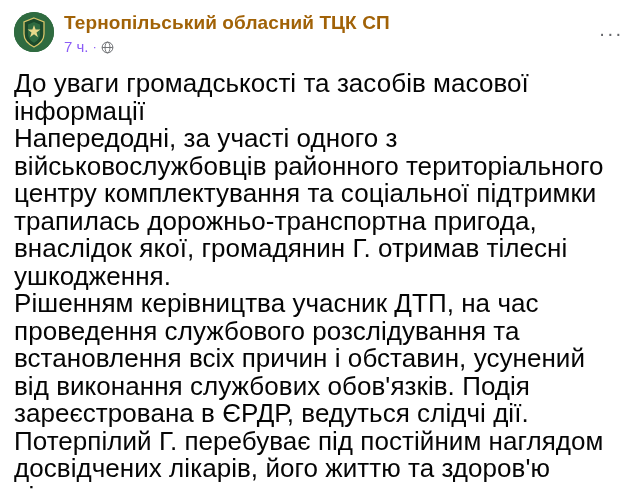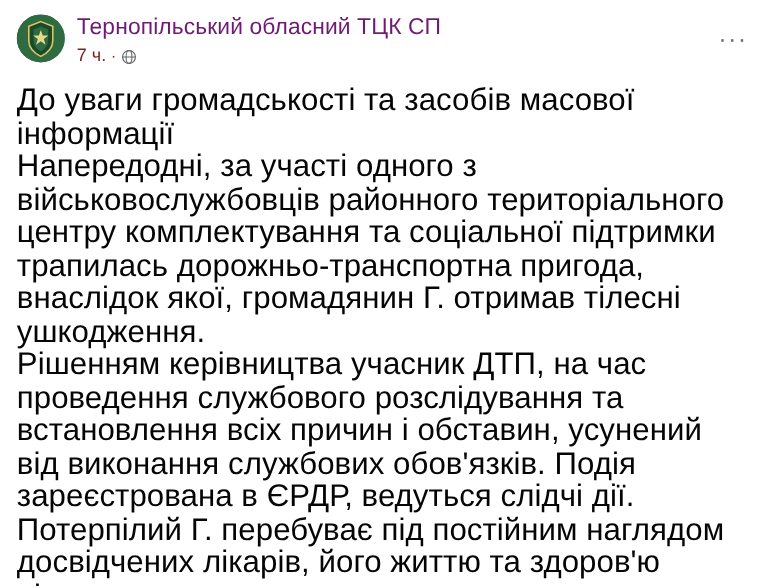--- a/index.html
+++ b/index.html
@@ -46,31 +46,31 @@
   }
   .header-text {
     margin-left: 10px;
     display: flex;
     flex-direction: column;
     justify-content: flex-start;
     padding-top: 1px;
   }
   .page-name {
     font-size: 19px;
-    font-weight: normal;
+    font-weight: bold;
     line-height: 23px;
-    color: #701a75;
+    color: #a16207;
     letter-spacing: 0.1px;
     white-space: nowrap;
   }
   .meta-row {
     display: flex;
     align-items: center;
     margin-top: 4px;
-    color: #7f1d1d;
+    color: #8b5cf6;
     font-size: 15px;
     line-height: 18px;
   }
   .meta-dot {
     margin: 0 4px;
     font-size: 13px;
     line-height: 18px;
   }
   .globe-icon {
     display: inline-flex;

